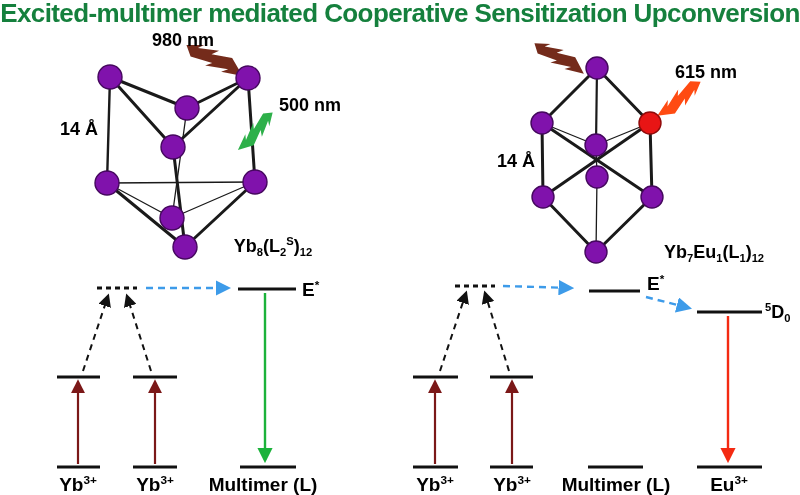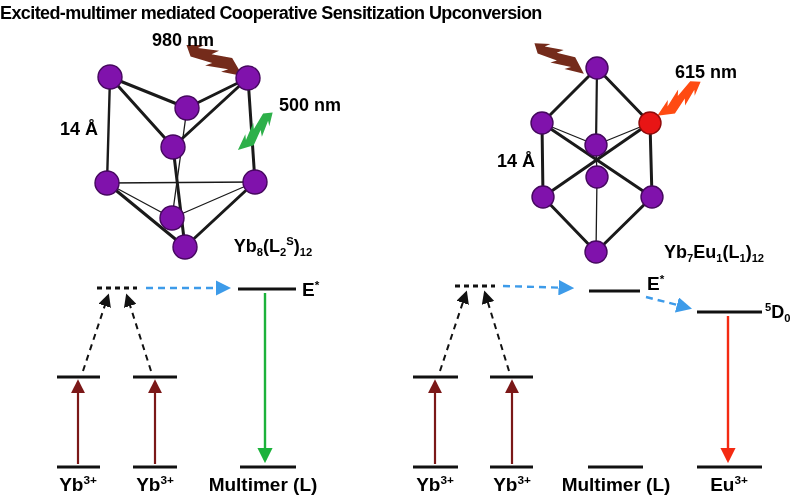--- a/index.html
+++ b/index.html
@@ -2,21 +2,21 @@
 <html><head>
 <meta charset="utf-8">
 <style>
   html,body{margin:0;padding:0;background:#fff;}
   .stage{
     position:relative;width:800px;height:495px;background:#ffffff;overflow:hidden;
     font-family:"Liberation Sans", sans-serif;
   }
   .title{
     position:absolute;top:0;left:0;right:0;height:27px;line-height:26px;
-    text-align:left;font-weight:bold;font-size:18px;letter-spacing:-0.6px;color:#000000;
+    text-align:center;font-weight:bold;font-size:26px;letter-spacing:-0.6px;color:#15803d;
     white-space:nowrap;
   }
   svg{position:absolute;top:0;left:0;}
   text{font-family:"Liberation Sans", sans-serif;}
 </style>
 </head>
 <body>
 
 <div class="stage">
   <div class="title">Excited-multimer mediated Cooperative Sensitization Upconversion</div>

